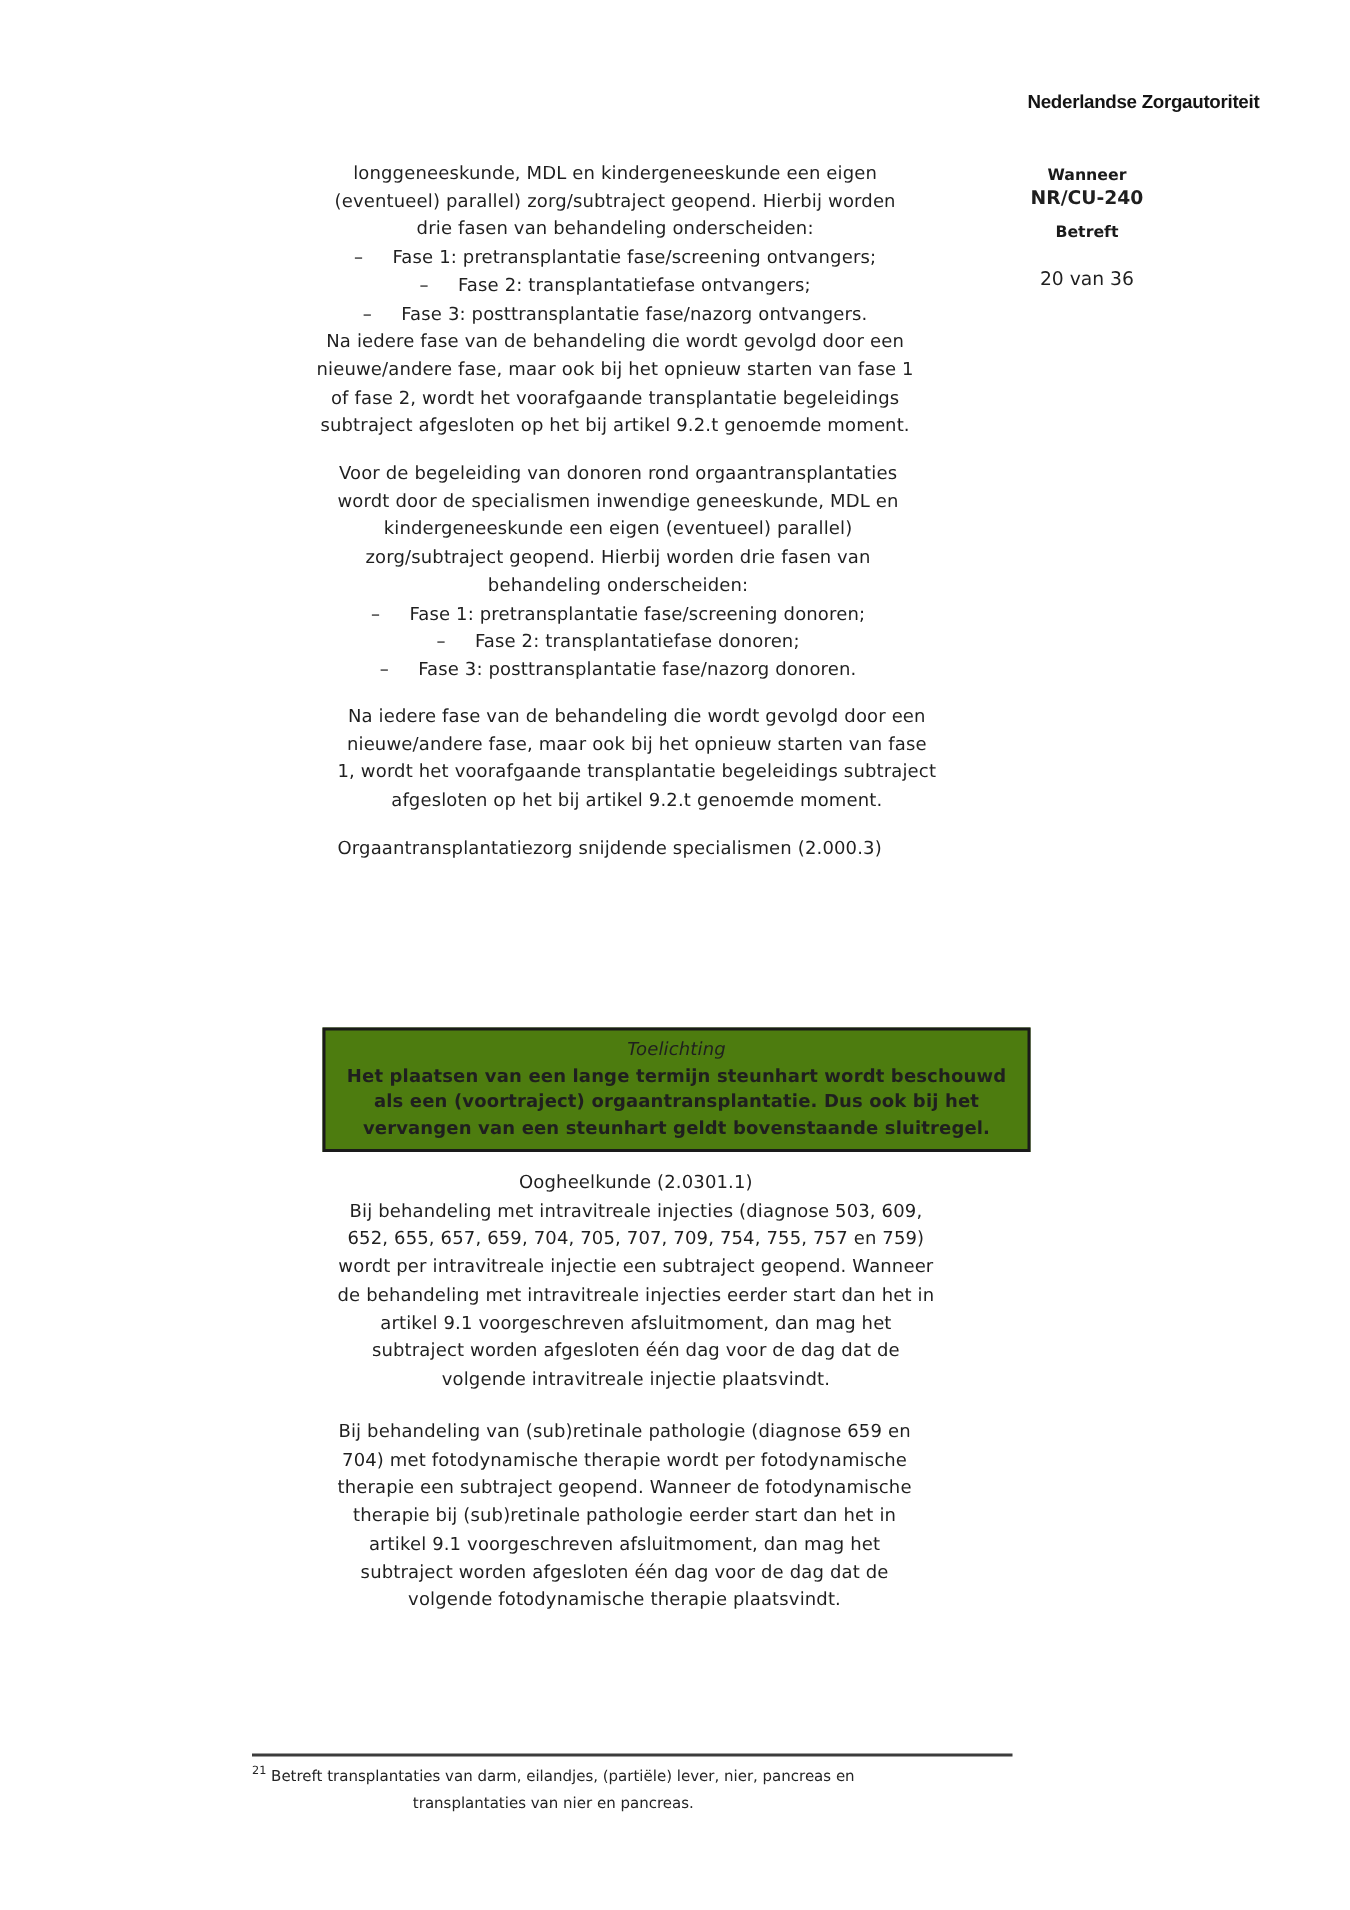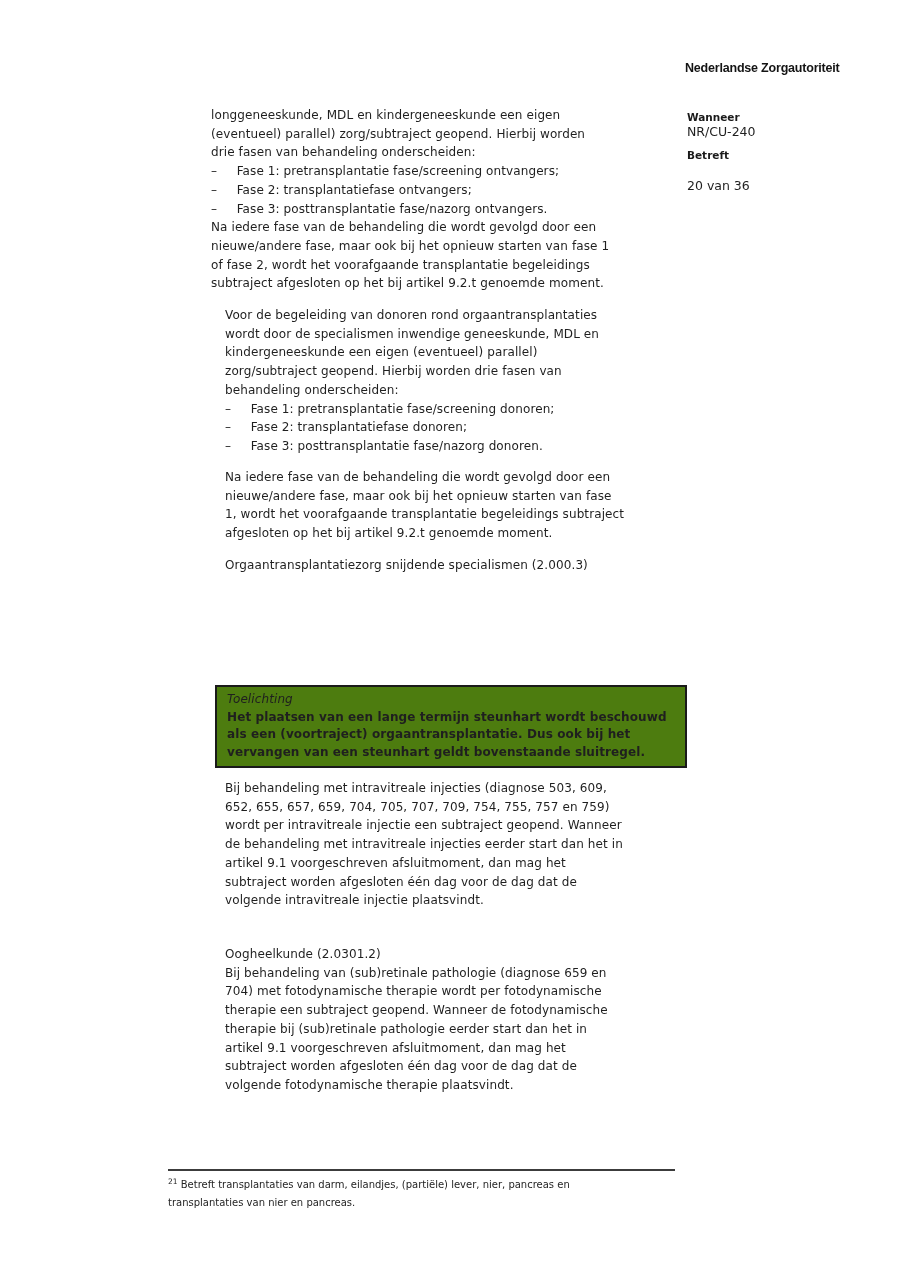--- a/index.html
+++ b/index.html
@@ -8,21 +8,21 @@
     background: #ffffff;
   }
   body {
     width: 900px;
     height: 1273px;
     position: relative;
     font-family: "DejaVu Sans", sans-serif;
     color: #1f1f1f;
     overflow: hidden;
   }
-  .abs { position: absolute; }
+  .abs { position: absolute; text-align: center; }
 
   
   .doc-text {
     font-size: 12px;
     line-height: 18.7px;
     white-space: pre;
     letter-spacing: 0.1px;
   }
   .doc-heading {
     font-size: 12px;
@@ -100,21 +100,21 @@
     white-space: pre;
   }
 </style>
 </head>
 <body>
 
 <div class="abs org-title" style="left:685px; top:61px;">Nederlandse Zorgautoriteit</div>
 
 <div class="abs" style="left:687px; top:111px;">
   <div class="meta-label">Wanneer</div>
-  <div class="meta-value" style="margin-top:1px;">NR/CU-240</div>
+  <div class="meta-value" style="margin-top:1px;font-weight:bold;">NR/CU-240</div>
   <div class="meta-label" style="margin-top:10px;">Betreft</div>
   <div class="meta-value" style="margin-top:17px;">20 van 36</div>
 </div>
 
 <div class="abs doc-text" style="left:211px; top:106px;">longgeneeskunde, MDL en kindergeneeskunde een eigen
 (eventueel) parallel) zorg/subtraject geopend. Hierbij worden
 drie fasen van behandeling onderscheiden:
 –     Fase 1: pretransplantatie fase/screening ontvangers;
 –     Fase 2: transplantatiefase ontvangers;
 –     Fase 3: posttransplantatie fase/nazorg ontvangers.
@@ -142,31 +142,31 @@
 </div>
 
 <div class="abs note-box">
   <div class="note-label">Toelichting</div>
   <div class="note-text">Het plaatsen van een lange termijn steunhart wordt beschouwd
 als een (voortraject) orgaantransplantatie. Dus ook bij het
 vervangen van een steunhart geldt bovenstaande sluitregel.</div>
 </div>
 
 <div class="abs" style="left:225px; top:779px;">
+  <div class="doc-heading">Oogheelkunde (2.0301.1)</div>
   <div class="doc-text">Bij behandeling met intravitreale injecties (diagnose 503, 609,
 652, 655, 657, 659, 704, 705, 707, 709, 754, 755, 757 en 759)
 wordt per intravitreale injectie een subtraject geopend. Wanneer
 de behandeling met intravitreale injecties eerder start dan het in
 artikel 9.1 voorgeschreven afsluitmoment, dan mag het
 subtraject worden afgesloten één dag voor de dag dat de
 volgende intravitreale injectie plaatsvindt.</div>
 </div>
 
 <div class="abs" style="left:225px; top:945px;">
-  <div class="doc-heading">Oogheelkunde (2.0301.2)</div>
   <div class="doc-text">Bij behandeling van (sub)retinale pathologie (diagnose 659 en
 704) met fotodynamische therapie wordt per fotodynamische
 therapie een subtraject geopend. Wanneer de fotodynamische
 therapie bij (sub)retinale pathologie eerder start dan het in
 artikel 9.1 voorgeschreven afsluitmoment, dan mag het
 subtraject worden afgesloten één dag voor de dag dat de
 volgende fotodynamische therapie plaatsvindt.</div>
 </div>
 
 <div class="abs footnote-rule"></div>

